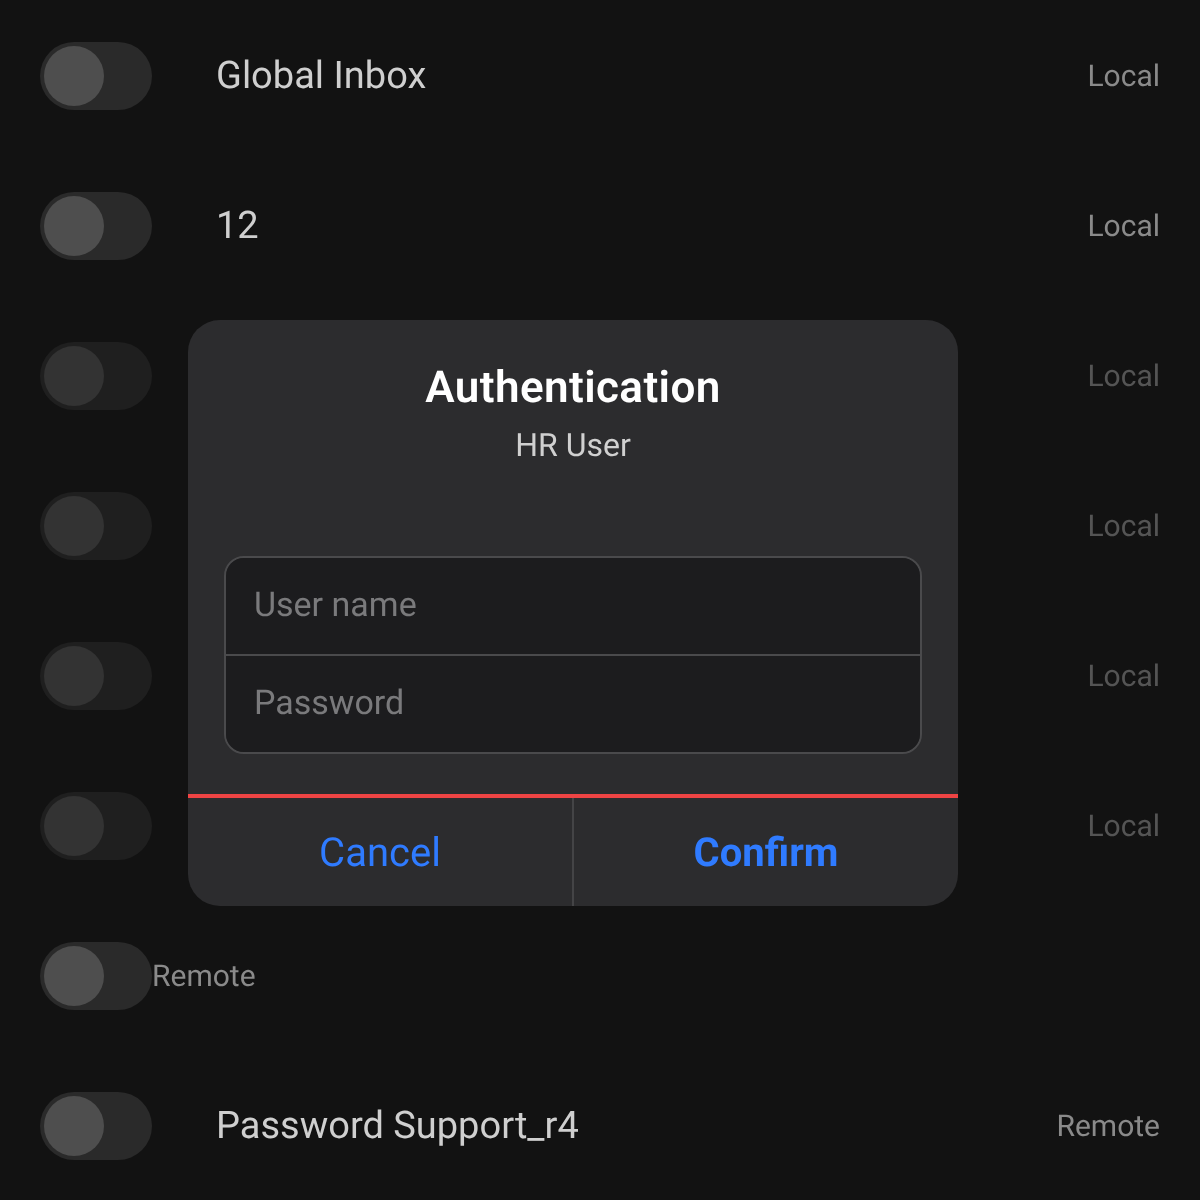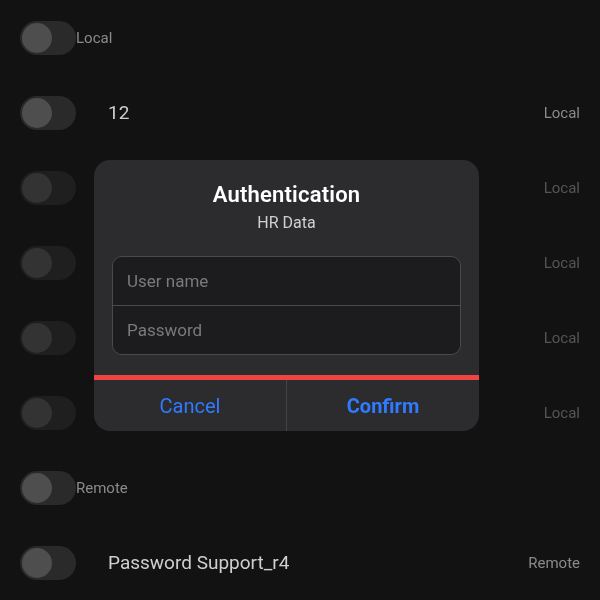--- a/index.html
+++ b/index.html
@@ -81,41 +81,42 @@
       margin-top: 6px;
       font-weight: 400;
     }
     .dialog-body {
       padding: 10px 18px 20px;
     }
     .field-group {
       border: 1px solid #4a4a4c;
       border-radius: 10px;
       overflow: hidden;
+      margin-top: 22px;
     }
     .field {
       display: block;
       width: 100%;
       background: #1c1c1e;
       border: none;
       padding: 14px 14px;
       font-size: 17px;
       color: #e0e0e0;
       outline: none;
     }
     .field::placeholder {
       color: #7a7a7c;
     }
     .field-sep {
       height: 1px;
       background: #4a4a4c;
     }
     .dialog-actions {
       display: flex;
-      border-top: 5px solid #ef4444;
+      border-top: 2px solid #ef4444;
       height: 56px;
       justify-content: center;
     }
     .action-btn {
       flex: 1;
       background: transparent;
       border: none;
       color: #2f7bff;
       font-size: 20px;
       font-weight: 400;
@@ -130,20 +131,21 @@
     }
   </style>
 </head>
 <body>
 
 <div class="list">
   <div class="row">
     <div class="toggle">
         <div class="toggle-knob"></div>
       </div>
+    <div class="row-label">Global Inbox</div>
     <div class="row-meta">Local</div>
   </div>
   <div class="row">
     <div class="toggle">
         <div class="toggle-knob"></div>
       </div>
     <div class="row-label">12</div>
     <div class="row-meta">Local</div>
   </div>
   <div class="row dim">
@@ -185,21 +187,21 @@
         <div class="toggle-knob"></div>
       </div>
     <div class="row-label">Password Support_r4</div>
     <div class="row-meta">Remote</div>
   </div>
 </div>
 
 <div class="dialog">
   <div class="dialog-header">
     <div class="dialog-title">Authentication</div>
-    <div class="dialog-subtitle">HR Data</div>
+    <div class="dialog-subtitle">HR User</div>
   </div>
   <div class="dialog-body">
     <div class="field-group">
       <input class="field" type="text" placeholder="User name" style="">
       <div class="field-sep"></div>
       <input class="field" type="password" placeholder="Password" style="">
     </div>
   </div>
   <div class="dialog-actions">
     <button class="action-btn">Cancel</button>

